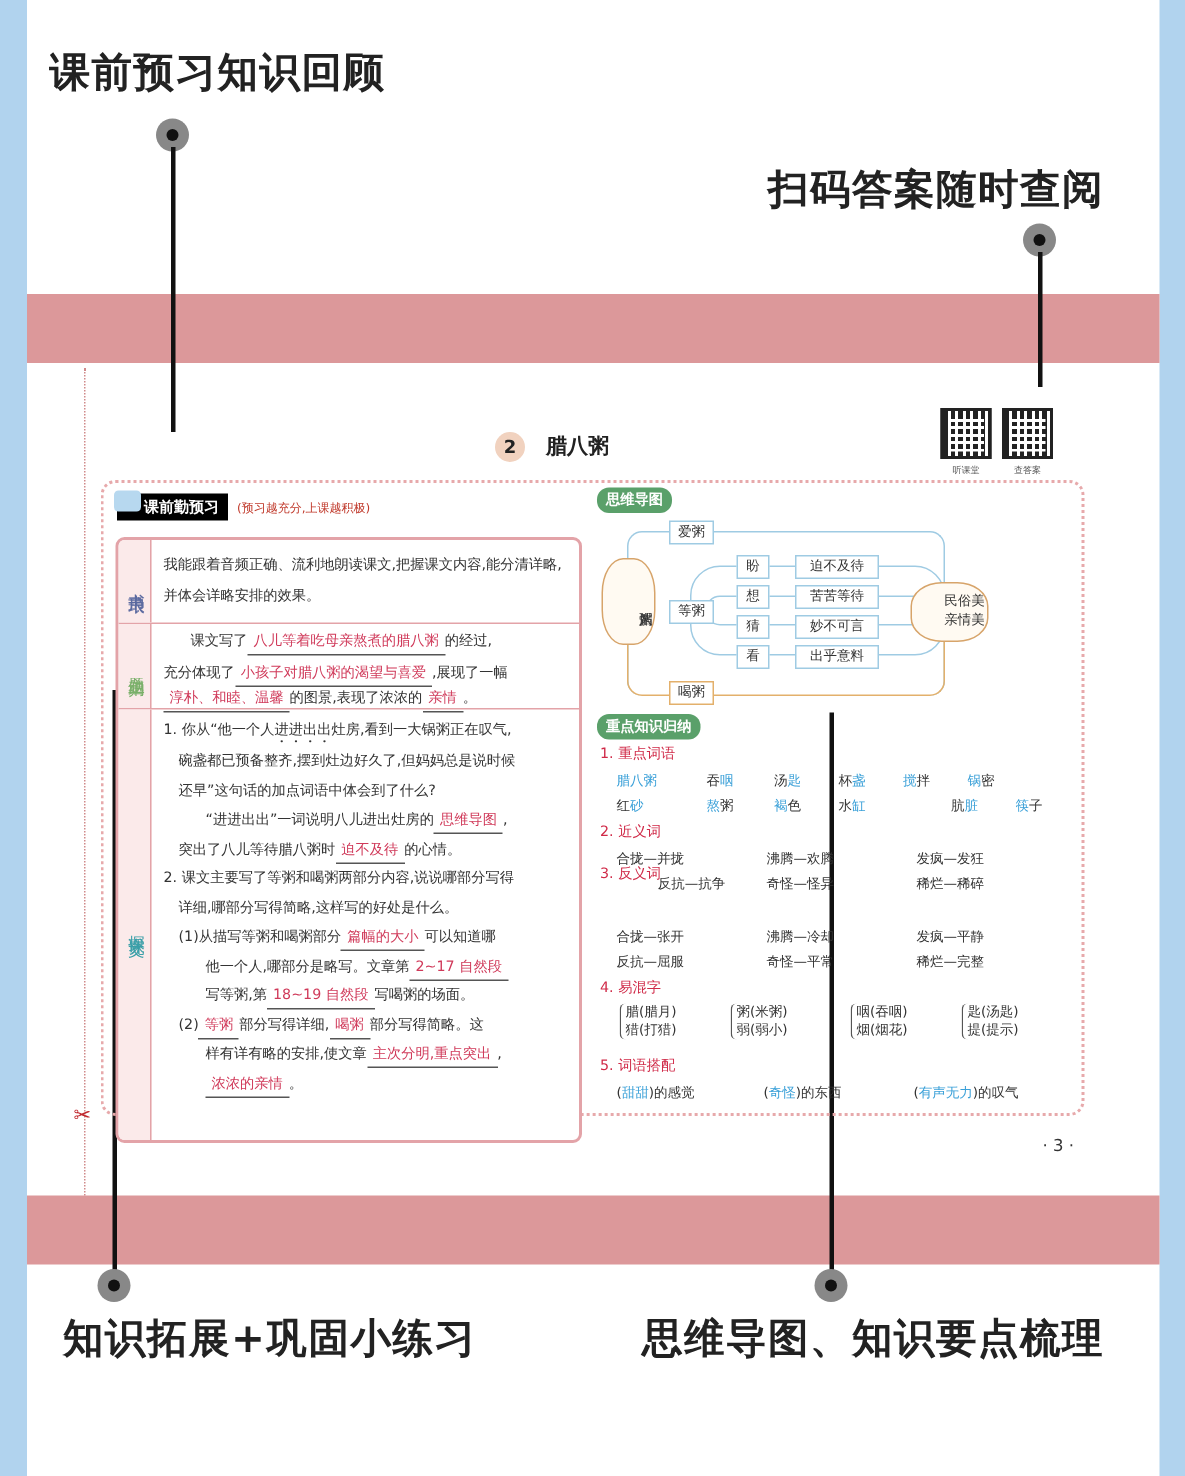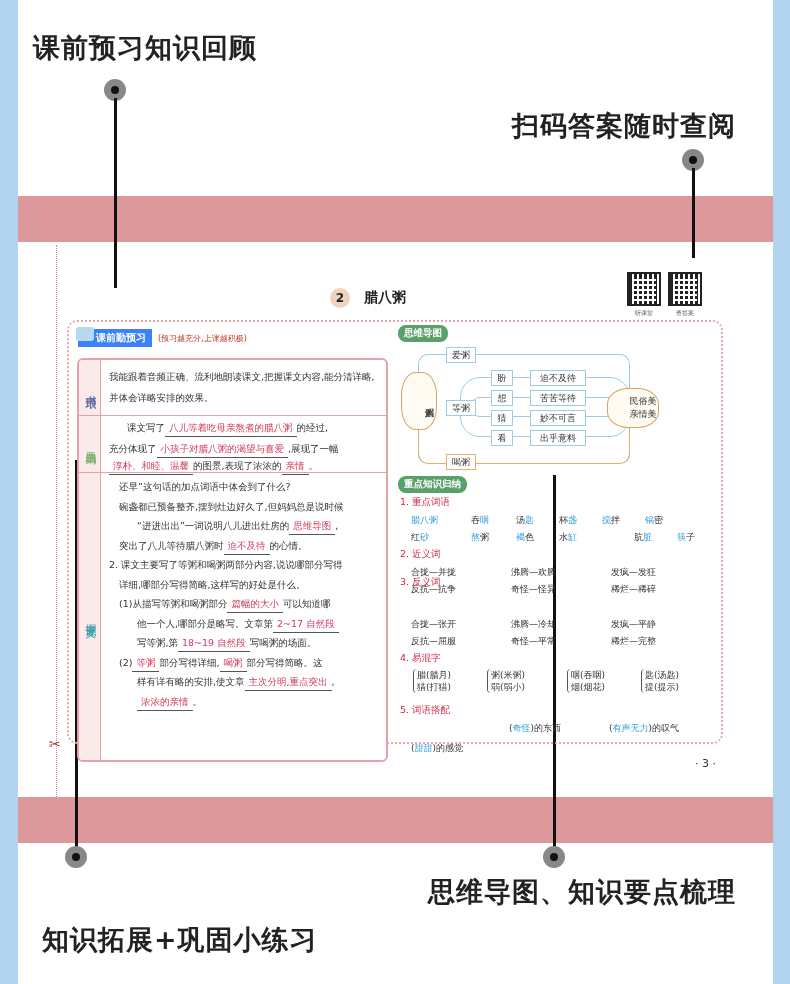--- a/index.html
+++ b/index.html
@@ -8,21 +8,21 @@
 
   .side-left { position: absolute; left: 0; top: 0; width: 18px; height: 984px; background: #b1d3ee; }
   .side-right { position: absolute; right: 0; top: 0; width: 17px; height: 984px; background: #b1d3ee; }
   .band { position: absolute; left: 18px; right: 17px; height: 46px; background: #dc989a; }
   .band.top { top: 196px; }
   .band.bottom { top: 797px; }
 
   .callout { position: absolute; font-family: "DejaVu Sans", sans-serif; font-weight: bold; color: #222; letter-spacing: 1px; }
   .callout.c1 { left: 33px; top: 30px; font-size: 27px; }
   .callout.c2 { left: 512px; top: 108px; font-size: 27px; }
-  .callout.c3 { left: 42px; top: 874px; font-size: 27px; margin-top: 48px; }
+  .callout.c3 { left: 42px; top: 874px; font-size: 27px; }
   .callout.c4 { left: 428px; top: 874px; font-size: 27px; }
 
   .pin { position: absolute; width: 22px; height: 22px; border-radius: 50%; background: #888; }
   .pin::after { content: ""; position: absolute; left: 7px; top: 7px; width: 8px; height: 8px; border-radius: 50%; background: #111; }
   .vline { position: absolute; width: 3px; background: #111; }
 
   .cutline { position: absolute; left: 56px; top: 245px; height: 552px; border-left: 1px dotted #d08a8a; }
   .scissors { position: absolute; left: 49px; top: 736px; font-size: 14px; color: #c0282e; }
 
   .lesson-title { position: absolute; left: 330px; top: 288px; display: flex; align-items: center; gap: 14px; }
@@ -33,21 +33,21 @@
   .qr { width: 34px; height: 34px; background:
       repeating-linear-gradient(90deg, #222 0 3px, #fff 3px 5px),
       #222; border: 2px solid #222; position: relative; }
   .qr::before { content: ""; position: absolute; inset: 3px; background:
       repeating-linear-gradient(0deg, #fff 0 2px, transparent 2px 5px); }
   .qr-label { font-size: 6px; color: #555; margin-top: 3px; }
 
   .sheet { position: absolute; left: 67px; top: 320px; width: 656px; height: 424px; border: 2px dotted #e7a9ab; border-radius: 10px; }
 
   .preview-tag { position: absolute; left: 78px; top: 329px; display: flex; align-items: center; gap: 6px; }
-  .preview-badge { background: #3b82f6; color: #fff; font-size: 10px; font-weight: bold; padding: 2px 6px 2px 18px; position: relative; }
+  .preview-badge { background: #000000; color: #fff; font-size: 10px; font-weight: bold; padding: 2px 6px 2px 18px; position: relative; }
   .preview-badge .env { position: absolute; left: -2px; top: -2px; width: 18px; height: 14px; background: #b7d8ef; border-radius: 3px; }
   .preview-sub { font-size: 8px; color: #c0392b; }
 
   .leftbox { position: absolute; left: 77px; top: 358px; width: 311px; height: 404px; border: 2px solid #e3a3a8; border-radius: 6px; background: #fff; overflow: hidden; }
   .leftbox .row { position: absolute; left: 0; right: 0; border-bottom: 1px solid #e3a3a8; }
   .leftbox .label { position: absolute; left: 0; top: 0; bottom: 0; width: 22px; background: #fbeaea; border-right: 1px solid #e3a3a8; display: flex; align-items: center; justify-content: center; }
   .leftbox .label span { writing-mode: vertical-rl; font-size: 11px; letter-spacing: 1px; }
   .leftbox .body { position: absolute; left: 30px; right: 6px; top: 6px; font-size: 9.5px; line-height: 21px; color: #333; }
   .ans { color: #d03a5a; border-bottom: 1px solid #555; padding: 0 4px; display: inline-block; line-height: 16px; }
   .dot-u { text-emphasis: dot; -webkit-text-emphasis: dot; text-emphasis-position: under; -webkit-text-emphasis-position: under; }
@@ -145,22 +145,23 @@
         <span class="ans">淳朴、和睦、温馨</span><span>的图景,表现了浓浓的</span><span class="ans">亲情</span><span>。</span>
       </div>
     </div>
   </div>
 
   <div class="row" style="top:113px;bottom:0;border-bottom:none;">
     <div class="label" style="color:#3a9fa8;">
         <span>探究课文</span>
       </div>
     <div class="body" style="top:4px;line-height:19.5px;">
+      <div><span>1. 你从“他一个人</span><span class="dot-u">进进出出</span><span>灶房,看到一大锅粥正在叹气,</span></div>
+      <div class="ind" style="padding-left:10px;">碗盏都已预备整齐,摆到灶边好久了,但妈妈总是说时候</div>
       <div class="ind" style="padding-left:10px;">还早”这句话的加点词语中体会到了什么?</div>
-      <div class="ind" style="padding-left:10px;">碗盏都已预备整齐,摆到灶边好久了,但妈妈总是说时候</div>
       <div class="ind2"><span>“进进出出”一词说明八儿进出灶房的</span><span class="ans">思维导图</span><span>,</span></div>
       <div style="padding-left:10px;"><span>突出了八儿等待腊八粥时</span><span class="ans">迫不及待</span><span>的心情。</span></div>
       <div>2. 课文主要写了等粥和喝粥两部分内容,说说哪部分写得</div>
       <div style="padding-left:10px;">详细,哪部分写得简略,这样写的好处是什么。</div>
       <div style="padding-left:10px;"><span>(1)从描写等粥和喝粥部分</span><span class="ans">篇幅的大小</span><span>可以知道哪</span></div>
       <div class="ind2"><span>他一个人,哪部分是略写。文章第</span><span class="ans">2~17 自然段</span></div>
       <div class="ind2"><span>写等粥,第</span><span class="ans">18~19 自然段</span><span>写喝粥的场面。</span></div>
       <div style="padding-left:10px;"><span>(2)</span><span class="ans">等粥</span><span>部分写得详细,</span><span class="ans">喝粥</span><span>部分写得简略。这</span></div>
       <div class="ind2"><span>样有详有略的安排,使文章</span><span class="ans">主次分明,重点突出</span><span>,</span></div>
       <div class="ind2"><span class="ans">浓浓的亲情</span><span>。</span></div>
@@ -219,21 +220,21 @@
   <span style="width:40px;"><span class="blue">筷</span><span>子</span></span>
 </div>
 
 <div class="kh" style="top:548px;">2. 近义词</div>
 <div class="krow" style="left:411px;top:566px;">
   <span style="width:100px;">合拢—并拢</span>
   <span style="width:100px;">沸腾—欢腾</span>
   <span style="width:90px;">发疯—发狂</span>
 </div>
 <div class="krow" style="left:411px;top:583px;">
-  <span style="width:100px;">反抗—抗争</span>
+  <span style="width:100px;text-align:center;">反抗—抗争</span>
   <span style="width:100px;">奇怪—怪异</span>
   <span style="width:90px;">稀烂—稀碎</span>
 </div>
 
 <div class="kh" style="top:576px;">3. 反义词</div>
 <div class="krow" style="left:411px;top:618px;">
   <span style="width:100px;">合拢—张开</span>
   <span style="width:100px;">沸腾—冷却</span>
   <span style="width:90px;">发疯—平静</span>
 </div>
@@ -258,18 +259,18 @@
       <div>烟(烟花)</div>
     </div>
   <div class="brace" style="width:72px;margin-left:2px;">
       <div>匙(汤匙)</div>
       <div>提(提示)</div>
     </div>
 </div>
 
 <div class="kh" style="top:704px;">5. 词语搭配</div>
 <div class="krow" style="left:411px;top:722px;">
-  <span style="width:98px;margin-top:20px;">(<span class="blue">甜甜</span>)<span>的感觉</span></span>
+  <span style="width:98px;">(<span class="blue">甜甜</span>)<span>的感觉</span></span>
   <span style="width:100px;">(<span class="blue">奇怪</span>)<span>的东西</span></span>
   <span style="width:110px;">(<span class="blue">有声无力</span>)<span>的叹气</span></span>
 </div>
 
 <div class="pagenum">· 3 ·</div>
 
 </body></html>

